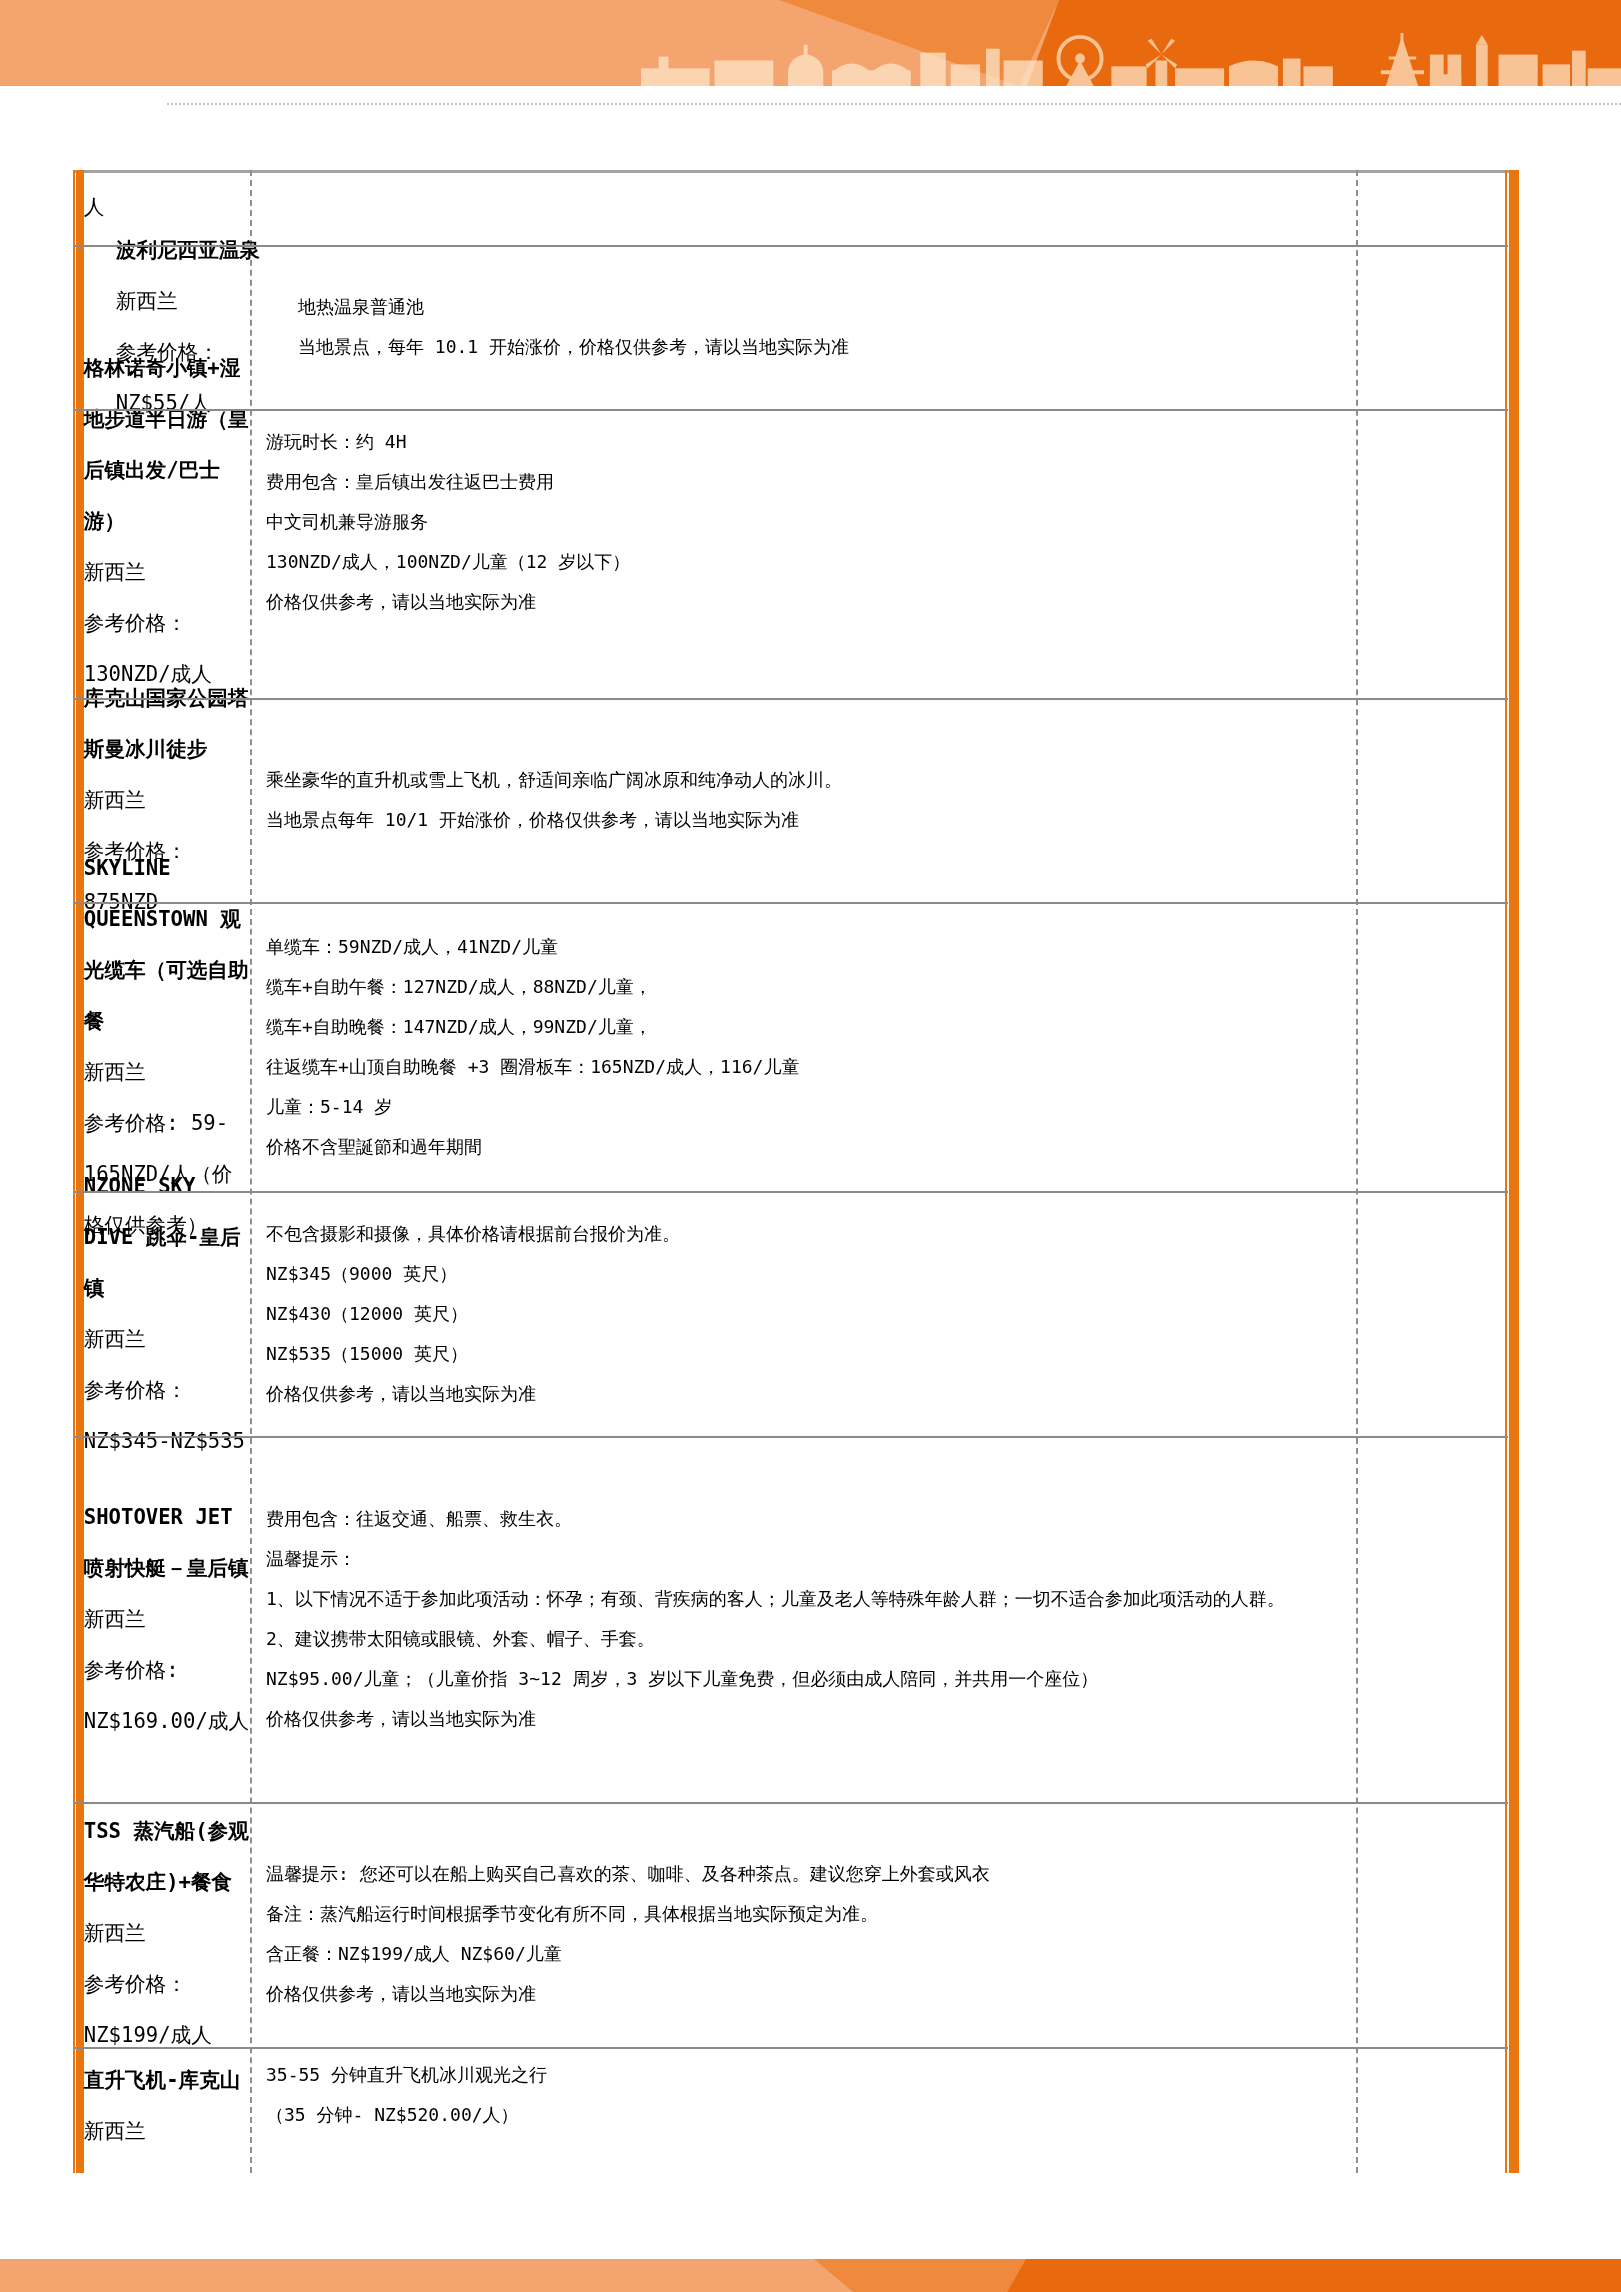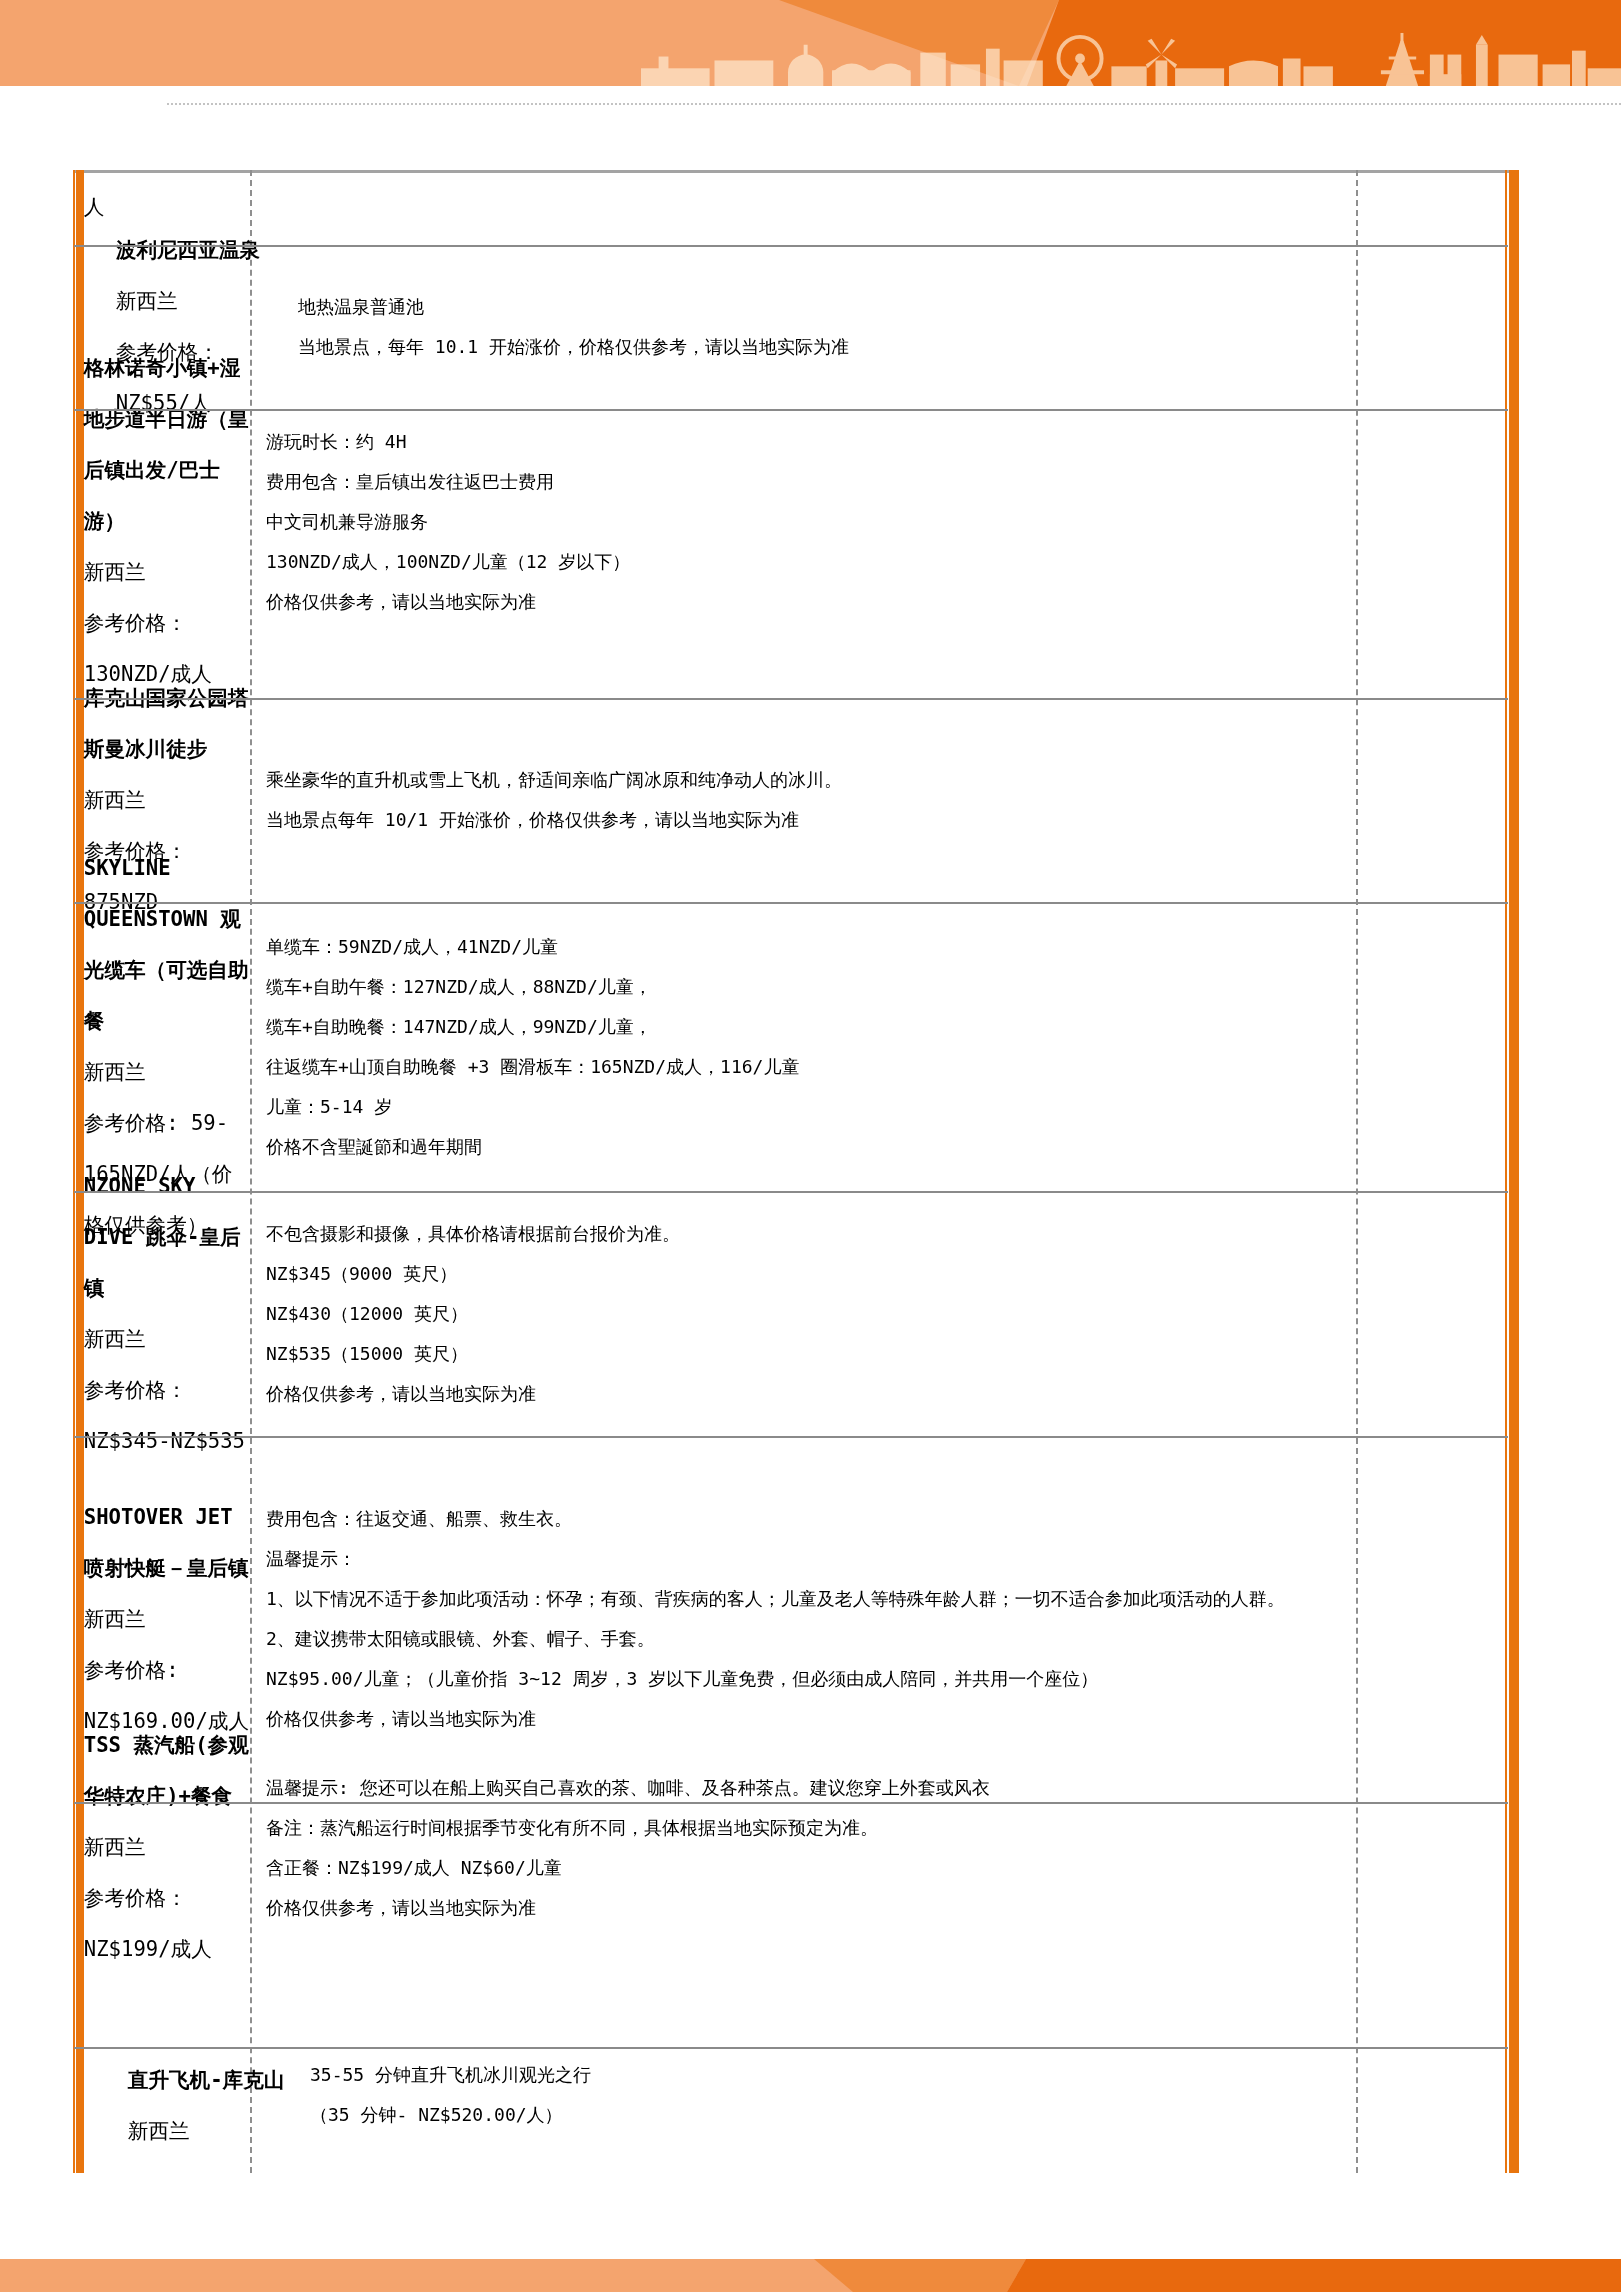--- a/index.html
+++ b/index.html
@@ -27,21 +27,21 @@
   .v-accent.l-bar{left:76px;width:7.8px;}
   .v-accent.r-line{left:1505px;width:2px;}
   .v-accent.r-bar{left:1509px;width:9.8px;}
   .v-dash{position:absolute;top:170px;height:2003px;width:0;border-left:2px dashed #8f8f8f;}
   .v-dash.d1{left:250px;}
   .v-dash.d2{left:1356px;}
   .row-sep{position:absolute;left:74px;width:1434px;height:2px;background:#8a8a8a;}
   
   .row{position:absolute;left:74px;width:1446px;}
   .cell{position:absolute;top:0;bottom:0;display:flex;flex-direction:column;justify-content:center;}
-  .row.top-align .cell{justify-content:flex-start;padding-top:7.8px;margin-left:44px;}
+  .row.top-align .cell{justify-content:flex-start;padding-top:7.8px;}
   .cell-left{left:9.8px;width:167px;}
   .cell-right{left:192px;width:1096px;}
   .cell-left p{margin:0;font-size:20.6px;line-height:51px;font-weight:400;}
   .cell-left p.t-bold{font-weight:700;}
   .cell-right p{margin:0;font-size:18px;line-height:40px;}
   
   .footer{position:absolute;left:0;top:2259px;width:1621px;height:33px;background:var(--banner-light);overflow:hidden;}
   .footer-mid{position:absolute;inset:0;background:var(--banner-mid);
     clip-path:polygon(814px 0,1026px 0,1007px 33px,853px 33px);}
   .footer-right{position:absolute;inset:0;background:var(--banner-dark);
@@ -183,21 +183,21 @@
         </div>
         <div class="cell cell-right">
           <p>费用包含：往返交通、船票、救生衣。</p>
           <p>温馨提示：</p>
           <p>1、以下情况不适于参加此项活动：怀孕；有颈、背疾病的客人；儿童及老人等特殊年龄人群；一切不适合参加此项活动的人群。</p>
           <p>2、建议携带太阳镜或眼镜、外套、帽子、手套。</p>
           <p>NZ$95.00/儿童；（儿童价指 3~12 周岁，3 岁以下儿童免费，但必须由成人陪同，并共用一个座位）</p>
           <p>价格仅供参考，请以当地实际为准</p>
         </div>
       </div>
-      <div class="row" style="top: 1716px; height: 263px;">
+      <div class="row" style="top: 1802px; height: 263px;">
         <div class="cell cell-left">
           <p class="t-bold">TSS 蒸汽船(参观华特农庄)+餐食</p>
           <p>新西兰</p>
           <p>参考价格：NZ$199/成人</p>
         </div>
         <div class="cell cell-right">
           <p>温馨提示: 您还可以在船上购买自己喜欢的茶、咖啡、及各种茶点。建议您穿上外套或风衣</p>
           <p>备注：蒸汽船运行时间根据季节变化有所不同，具体根据当地实际预定为准。</p>
           <p>含正餐：NZ$199/成人 NZ$60/儿童</p>
           <p>价格仅供参考，请以当地实际为准</p>

